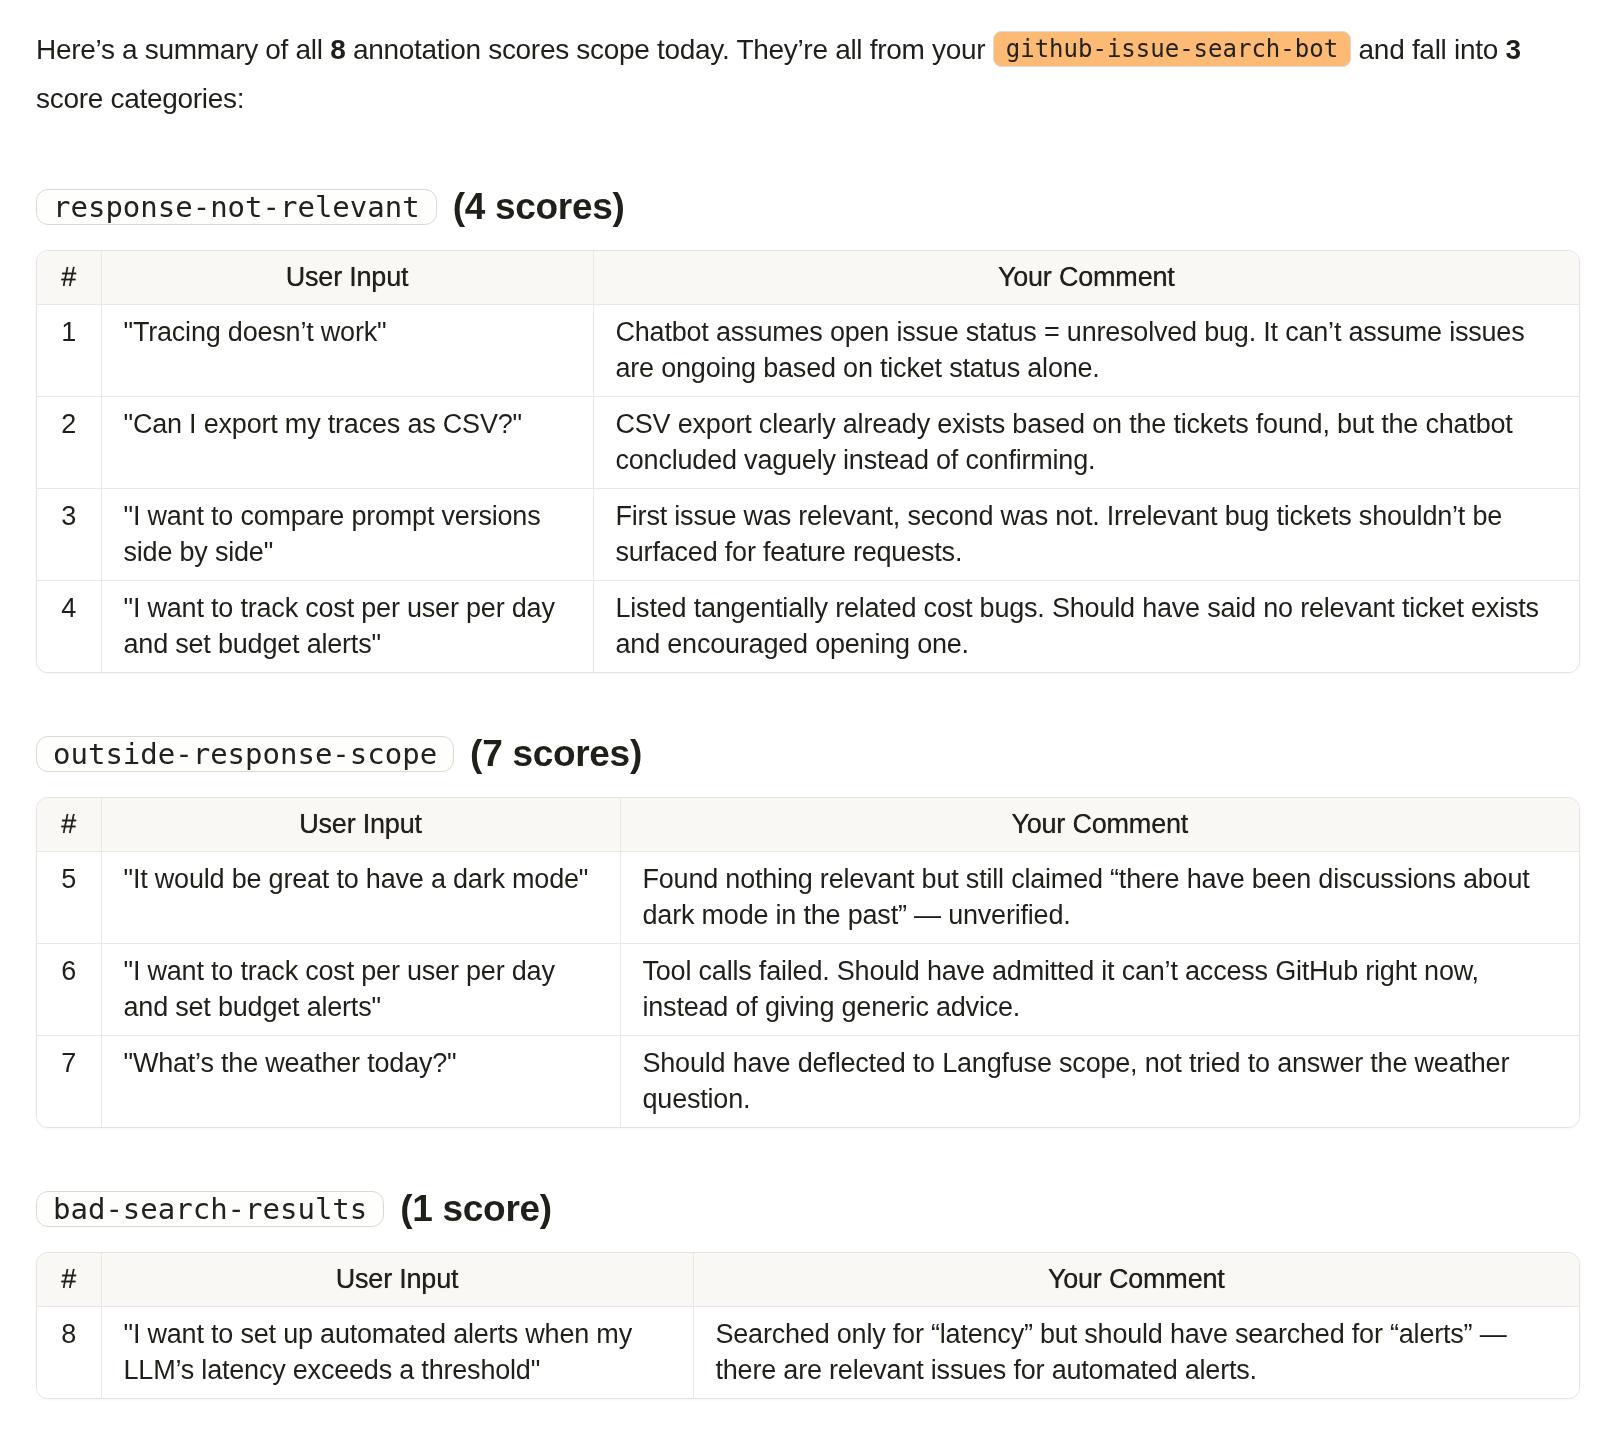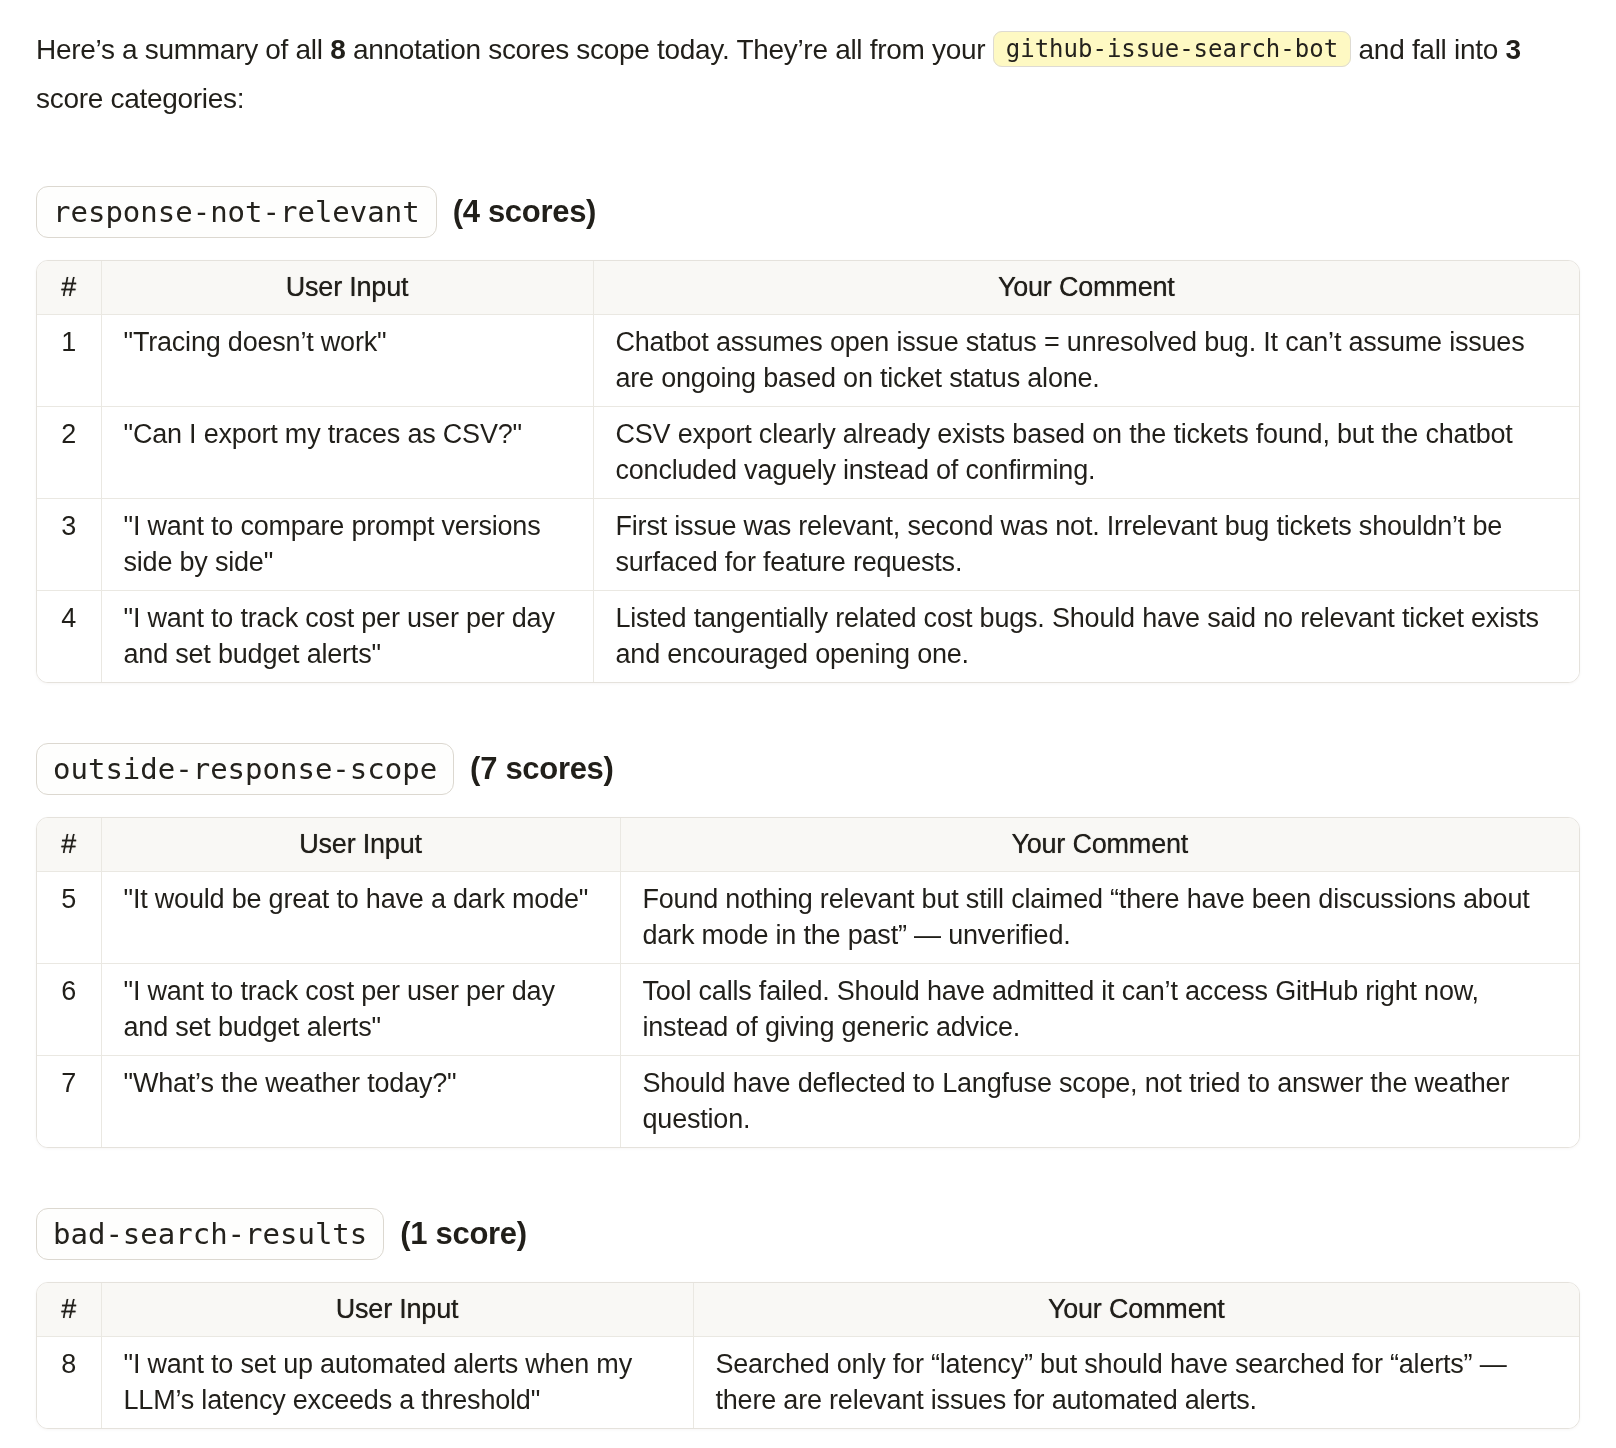--- a/index.html
+++ b/index.html
@@ -17,21 +17,21 @@
     font-size: 28px;
     line-height: 47px;
     letter-spacing: -0.3px;
     max-width: 1544px;
   }
   .intro strong { font-weight: 700; }
   .inline-code {
     font-family: "DejaVu Sans Mono", "Liberation Mono", monospace;
     font-size: 24px;
     letter-spacing: 0;
-    background: #fef9c3;
+    background: #fdba74;
     border: 1.5px solid #dedbd3;
     border-radius: 9px;
     padding: 3px 12px;
     white-space: nowrap;
     position: relative;
     top: -2px;
     color: #24221d;
   }
   .section { margin-top: 60px; }
   .section.first { margin-top: 64px; }
@@ -41,26 +41,26 @@
     gap: 16px;
     margin-bottom: 22px;
   }
   .badge {
     font-family: "DejaVu Sans Mono", "Liberation Mono", monospace;
     font-size: 29px;
     font-weight: 400;
     background: #fefefd;
     border: 1.5px solid #dcd8d0;
     border-radius: 12px;
-    padding: 8px 16px;
+    padding: 0 16px;
     color: #24221d;
     white-space: nowrap;
   }
   .count {
-    font-size: 31px;
+    font-size: 37px;
     font-weight: 700;
     letter-spacing: -0.3px;
   }
   .table-wrap {
     width: 1544px;
     border: 1.5px solid #e5e2dc;
     border-radius: 12px;
     overflow: hidden;
     box-shadow: 0 1px 3px rgba(40, 36, 28, 0.04);
     background: #ffffff;

